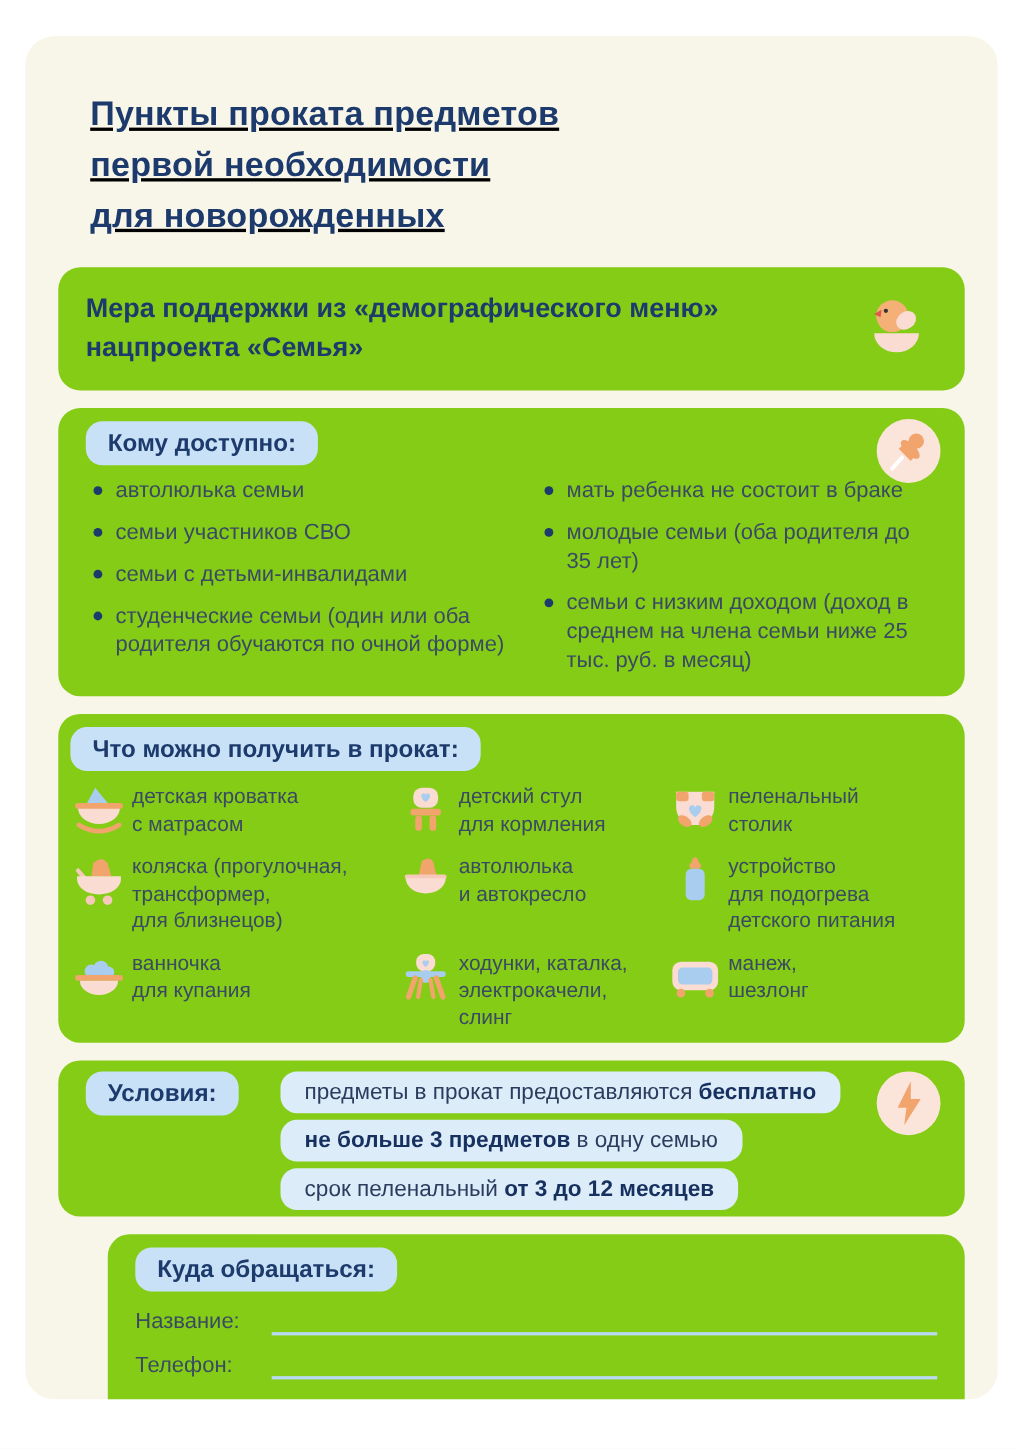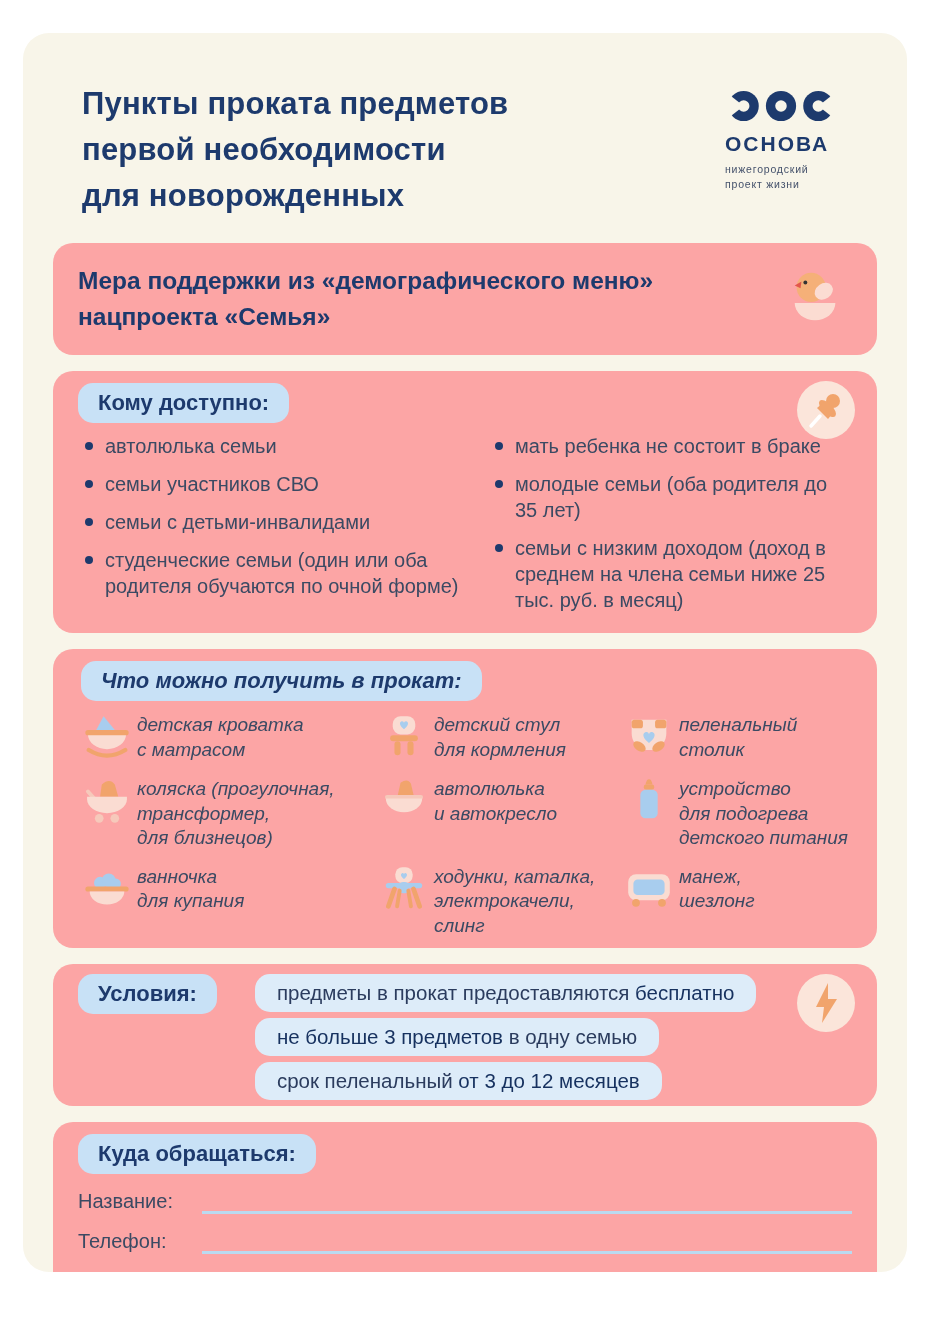--- a/index.html
+++ b/index.html
@@ -7,31 +7,31 @@
   body {
     width:930px; height:1317px; background:#ffffff;
     font-family:"Liberation Sans", sans-serif; position:relative;
   }
   .sheet {
     position:absolute; left:23px; top:33px; width:884px; height:1239px;
     background:#f8f5e9; border-radius:26px; padding:48px 30px 0 30px;
     overflow:hidden;
   }
   
-  .header { display:flex; justify-content:space-between; padding:0 30px 0 29px; }
+  .header { display:flex; justify-content:space-between; padding:0 30px 0 29px;text-decoration:underline; }
   .title {
     font-size:31px; font-weight:700; color:#1d3a6d; line-height:46px;
     white-space:pre-line; letter-spacing:.2px;
   }
   .logo { width:122px; margin-top:6px; flex:none; }
   .logo-mark { display:block; width:112px; height:38px; }
   .logo-name { font-size:21px; font-weight:700; color:#1d3a6d; letter-spacing:2px; margin-top:7px; }
   .logo-tagline { font-size:10.5px; color:#44516b; letter-spacing:.8px; line-height:15px; margin-top:6px; }
   
-  .card { background:#fca5a5; border-radius:20px; margin-top:16px; padding:12px 25px; position:relative; }
+  .card { background:#84cc16; border-radius:20px; margin-top:16px; padding:12px 25px; position:relative; }
   .card.subtitle-card { margin-top:24px; padding:20px 30px 20px 25px; display:flex; align-items:center; justify-content:space-between; }
   .subtitle { font-size:24.5px; font-weight:600; color:#1d3a6d; line-height:36px; white-space:pre-line; }
   .pill {
     display:inline-block; background:#c8e1f6; color:#1d3a6d; font-weight:700;
     font-size:22px; line-height:24px; padding:8px 20px; border-radius:15px;
   }
   .badge-circle {
     position:absolute; width:58px; height:58px; border-radius:50%;
     background:#fbe5da; right:22px; top:10px;
   }
@@ -42,70 +42,53 @@
   .blist { list-style:none; }
   .blist li {
     position:relative; padding-left:27px; font-size:20px; color:#3b4a63;
     line-height:26px; margin-bottom:12px;
   }
   .blist li::before {
     content:""; position:absolute; left:7px; top:9px; width:8px; height:8px;
     border-radius:50%; background:#1d3a6d;
   }
   
-  .rental-card { padding:12px 25px 10px 28px;font-style:italic; }
+  .rental-card { padding:12px 25px 10px 11px; }
   .items-grid { display:grid; grid-template-columns:297px 245px 1fr; row-gap:12px; margin-top:10px; }
   .item { display:flex; align-items:flex-start; }
   .item svg { width:52px; height:52px; flex:none; }
   .item-label { font-size:19px; color:#3b4a63; line-height:24.5px; white-space:pre-line; margin-left:4px; padding-top:2px; }
   
   .cond-card { padding:10px 25px 6px 25px; display:flex; align-items:flex-start; }
   .cond-stack { margin-left:38px; display:flex; flex-direction:column; align-items:flex-start; gap:6px; }
   .cond-pill {
     background:#ddecf9; border-radius:15px; padding:8px 22px;
     font-size:20.5px; color:#2b3c5e; line-height:22px;
   }
-  .cond-pill b { color:#16315f; font-weight:400; }
-  
-  .contact-card { padding:12px 25px 18px 25px; }
+  .cond-pill b { color:#16315f; font-weight:700; }
+  
+  .contact-card { padding:12px 25px 18px 25px;margin-left:45px; }
   .form-row { display:flex; align-items:flex-end; margin-top:12px; }
   .form-label { width:110px; flex:none; font-size:20px; color:#3b4a63; line-height:26px; }
   .form-line { flex:1; margin-left:14px; }
   .line-input {
     width:100%; border:none; outline:none; background:transparent;
     border-bottom:3px solid #badaf0; height:28px; font-size:19px;
     color:#3b4a63; font-family:"Liberation Sans", sans-serif;
   }
 </style>
 </head>
 <body>
 
 <div class="sheet">
 
   <div class="header">
     <h1 class="title">Пункты проката предметов
 первой необходимости
 для новорожденных</h1>
-    <div class="logo">
-      <svg class="logo-mark" viewBox="0 0 126 42">
-        <circle cx="21" cy="21" r="17" fill="#1d3a6d"></circle>
-        <circle cx="63" cy="21" r="17" fill="#1d3a6d"></circle>
-        <circle cx="105" cy="21" r="17" fill="#1d3a6d"></circle>
-        <circle cx="21" cy="21" r="6.5" fill="#f8f5e9"></circle>
-        <circle cx="63" cy="21" r="6.5" fill="#f8f5e9"></circle>
-        <circle cx="105" cy="21" r="6.5" fill="#f8f5e9"></circle>
-        <polygon points="2,6 21,21 2,36" fill="#f8f5e9"></polygon>
-        <polygon points="124,6 105,21 124,36" fill="#f8f5e9"></polygon>
-      </svg>
-      <div class="logo-name">ОСНОВА</div>
-      <div class="logo-tagline">
-        <div>нижегородский</div>
-        <div>проект жизни</div>
-      </div>
-    </div>
   </div>
 
   <div class="card subtitle-card">
     <h2 class="subtitle">Мера поддержки из «демографического меню»
 нацпроекта «Семья»</h2>
     <svg width="62" height="68" viewBox="0 0 64 70">
       <circle cx="27" cy="23" r="15" fill="#f5b078"></circle>
       <polygon points="10,21 17,17 16,24" fill="#e2574c"></polygon>
       <circle cx="21" cy="18" r="2" fill="#333333"></circle>
       <ellipse cx="40" cy="27" rx="10" ry="8" fill="#fbdcd2" transform="rotate(-35 40 27)"></ellipse>

